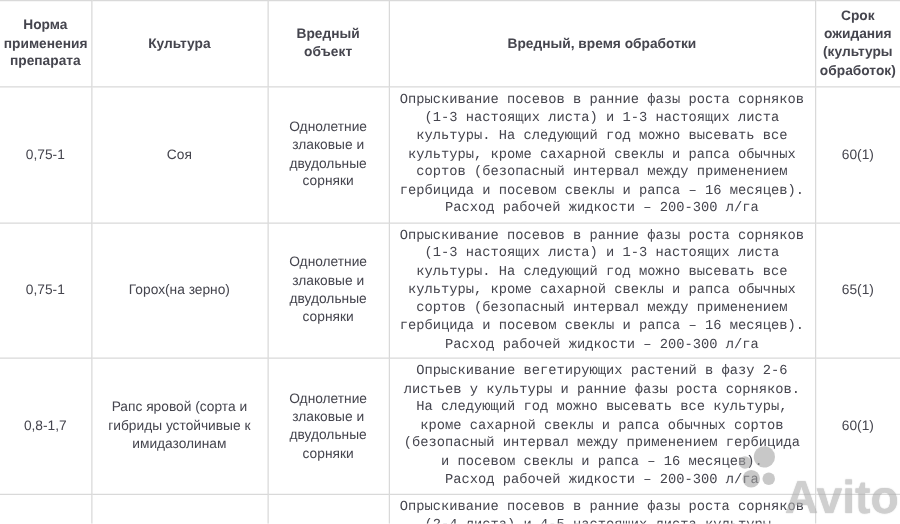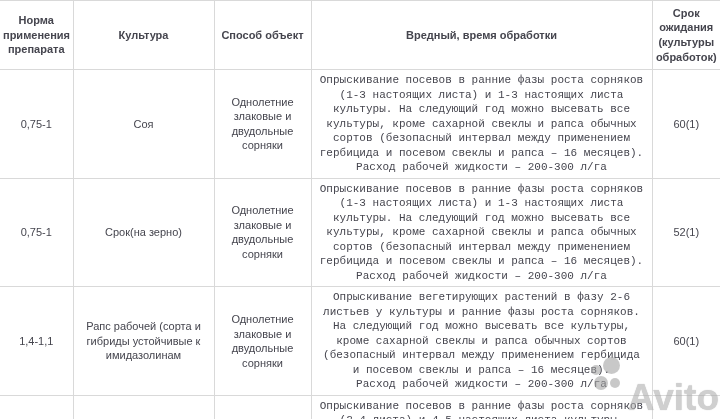--- a/index.html
+++ b/index.html
@@ -82,45 +82,45 @@
       <col class="col-rate">
         <col class="col-culture">
         <col class="col-pest">
         <col class="col-method">
         <col class="col-wait">
     </colgroup>
     <thead>
       <tr class="hdr">
         <th>Норма применения препарата</th>
         <th>Культура</th>
-        <th>Способ объект</th>
+        <th>Вредный объект</th>
         <th>Вредный, время обработки</th>
         <th>Срок ожидания (культуры обработок)</th>
       </tr>
     </thead>
     <tbody>
       <tr class="r0">
         <td>0,75-1</td>
         <td>Соя</td>
         <td>Однолетние злаковые и двудольные сорняки</td>
         <td class="method-cell">Опрыскивание посевов в ранние фазы роста сорняков (1-3 настоящих листа) и 1-3 настоящих листа культуры. На следующий год можно высевать все культуры, кроме сахарной свеклы и рапса обычных сортов (безопасный интервал между применением гербицида и посевом свеклы и рапса – 16 месяцев).
 Расход рабочей жидкости – 200-300 л/га</td>
         <td>60(1)</td>
       </tr>
       <tr class="r1">
         <td>0,75-1</td>
-        <td>Срок(на зерно)</td>
+        <td>Горох(на зерно)</td>
         <td>Однолетние злаковые и двудольные сорняки</td>
         <td class="method-cell">Опрыскивание посевов в ранние фазы роста сорняков (1-3 настоящих листа) и 1-3 настоящих листа культуры. На следующий год можно высевать все культуры, кроме сахарной свеклы и рапса обычных сортов (безопасный интервал между применением гербицида и посевом свеклы и рапса – 16 месяцев).
 Расход рабочей жидкости – 200-300 л/га</td>
-        <td>52(1)</td>
+        <td>65(1)</td>
       </tr>
       <tr class="r2">
-        <td>1,4-1,1</td>
-        <td>Рапс рабочей (сорта и гибриды устойчивые к имидазолинам</td>
+        <td>0,8-1,7</td>
+        <td>Рапс яровой (сорта и гибриды устойчивые к имидазолинам</td>
         <td>Однолетние злаковые и двудольные сорняки</td>
         <td class="method-cell">Опрыскивание вегетирующих растений в фазу 2-6 листьев у культуры и ранние фазы роста сорняков.
 На следующий год можно высевать все культуры, кроме сахарной свеклы и рапса обычных сортов (безопасный интервал между применением гербицида и посевом свеклы и рапса – 16 месяцев).
 Расход рабочей жидкости – 200-300 л/га</td>
         <td>60(1)</td>
       </tr>
       <tr class="r3">
         <td>0,8-1,1</td>
         <td>Подсолнечник (сорта и гибриды, устойчивые к имидазолинам) на семена и масло</td>
         <td>Однолетние злаковые и двудольные сорняки</td>

